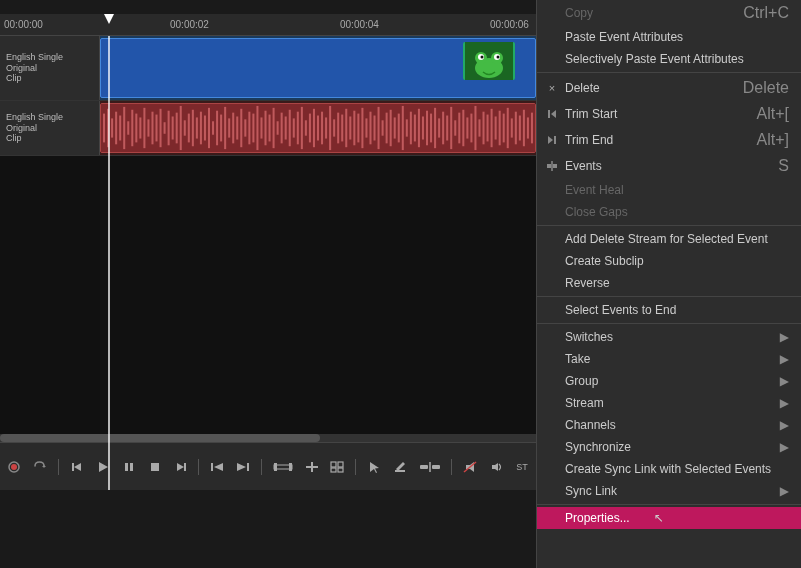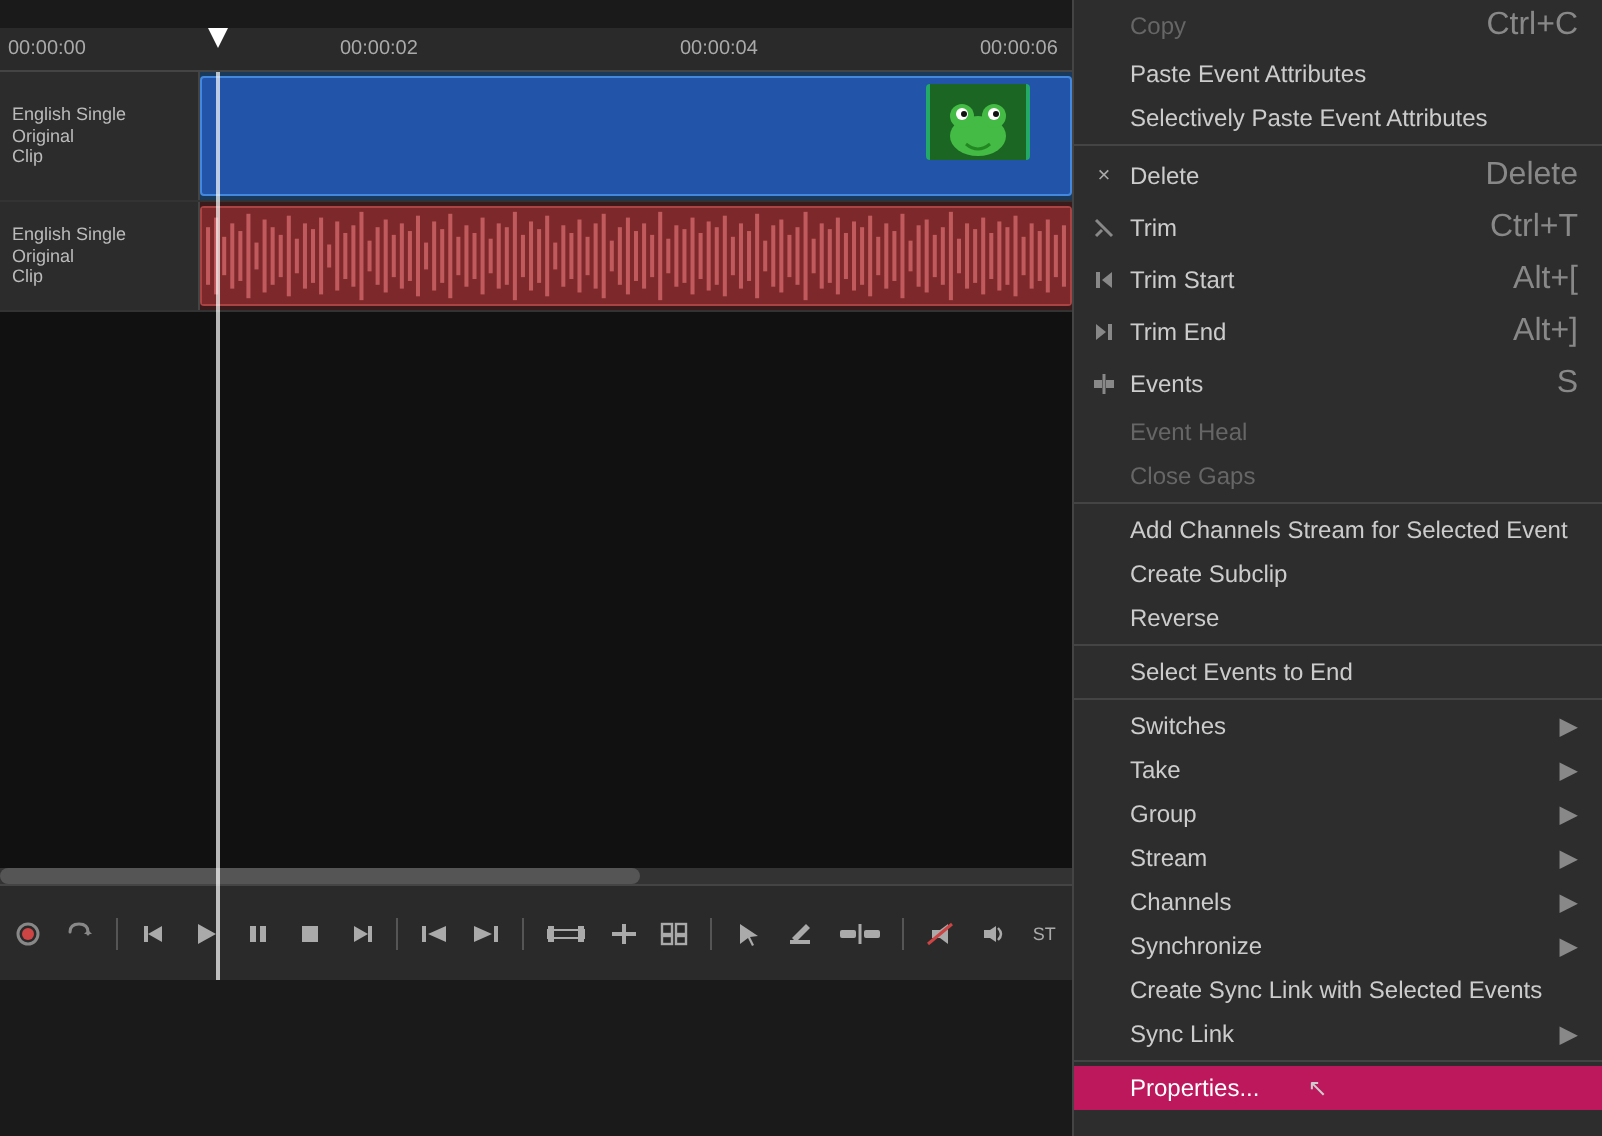--- a/index.html
+++ b/index.html
@@ -562,30 +562,20 @@
 
   <div class="menu-separator"></div>
 
   <div class="menu-item delete-item">
     <span class="menu-item-icon">×</span>
     <span>Delete</span>
     <span class="shortcut">Delete</span>
   </div>
   <div class="menu-item">
     <span class="menu-item-icon">
-      <svg width="12" height="12" viewBox="0 0 12 12">
-          <line x1="2" y1="2" x2="10" y2="10" stroke="#888" stroke-width="1.5"></line>
-          <line x1="2" y1="10" x2="5" y2="7" stroke="#888" stroke-width="1.5"></line>
-        </svg>
-    </span>
-    <span>Trim</span>
-    <span class="shortcut">Ctrl+T</span>
-  </div>
-  <div class="menu-item">
-    <span class="menu-item-icon">
       <svg width="10" height="12" viewBox="0 0 10 12">
           <rect x="1" y="2" width="2" height="8" fill="#888"></rect>
           <polygon points="4,6 9,2 9,10" fill="#888"></polygon>
         </svg>
     </span>
     <span>Trim Start</span>
     <span class="shortcut">Alt+[</span>
   </div>
   <div class="menu-item">
     <span class="menu-item-icon">
@@ -611,21 +601,21 @@
   <div class="menu-item disabled">
     <span>Event Heal</span>
   </div>
   <div class="menu-item disabled">
     <span>Close Gaps</span>
   </div>
 
   <div class="menu-separator"></div>
 
   <div class="menu-item">
-    <span>Add Channels Stream for Selected Event</span>
+    <span>Add Delete Stream for Selected Event</span>
   </div>
   <div class="menu-item">
     <span>Create Subclip</span>
   </div>
   <div class="menu-item">
     <span>Reverse</span>
   </div>
 
   <div class="menu-separator"></div>
 

